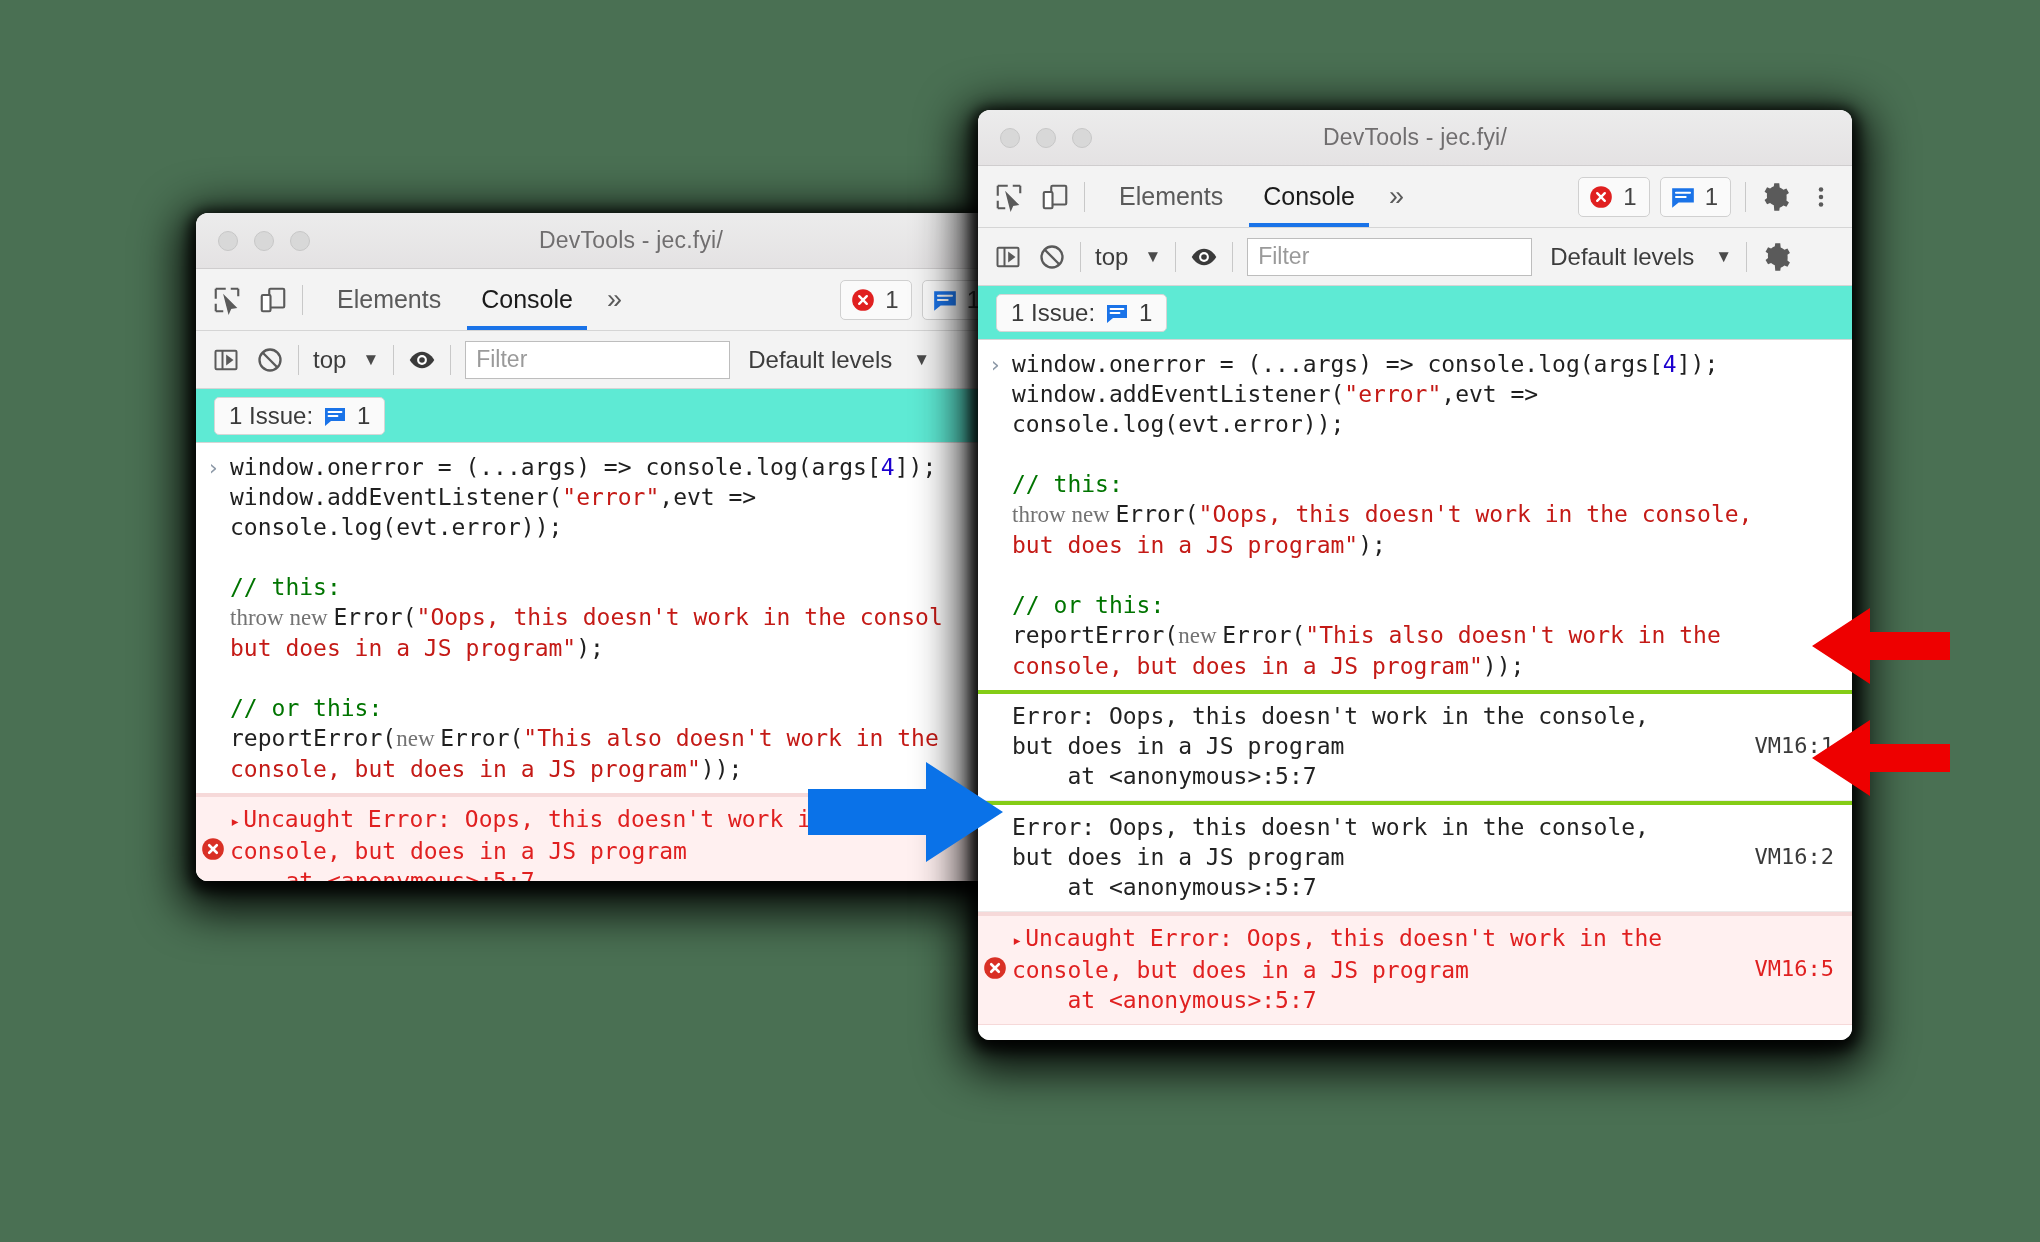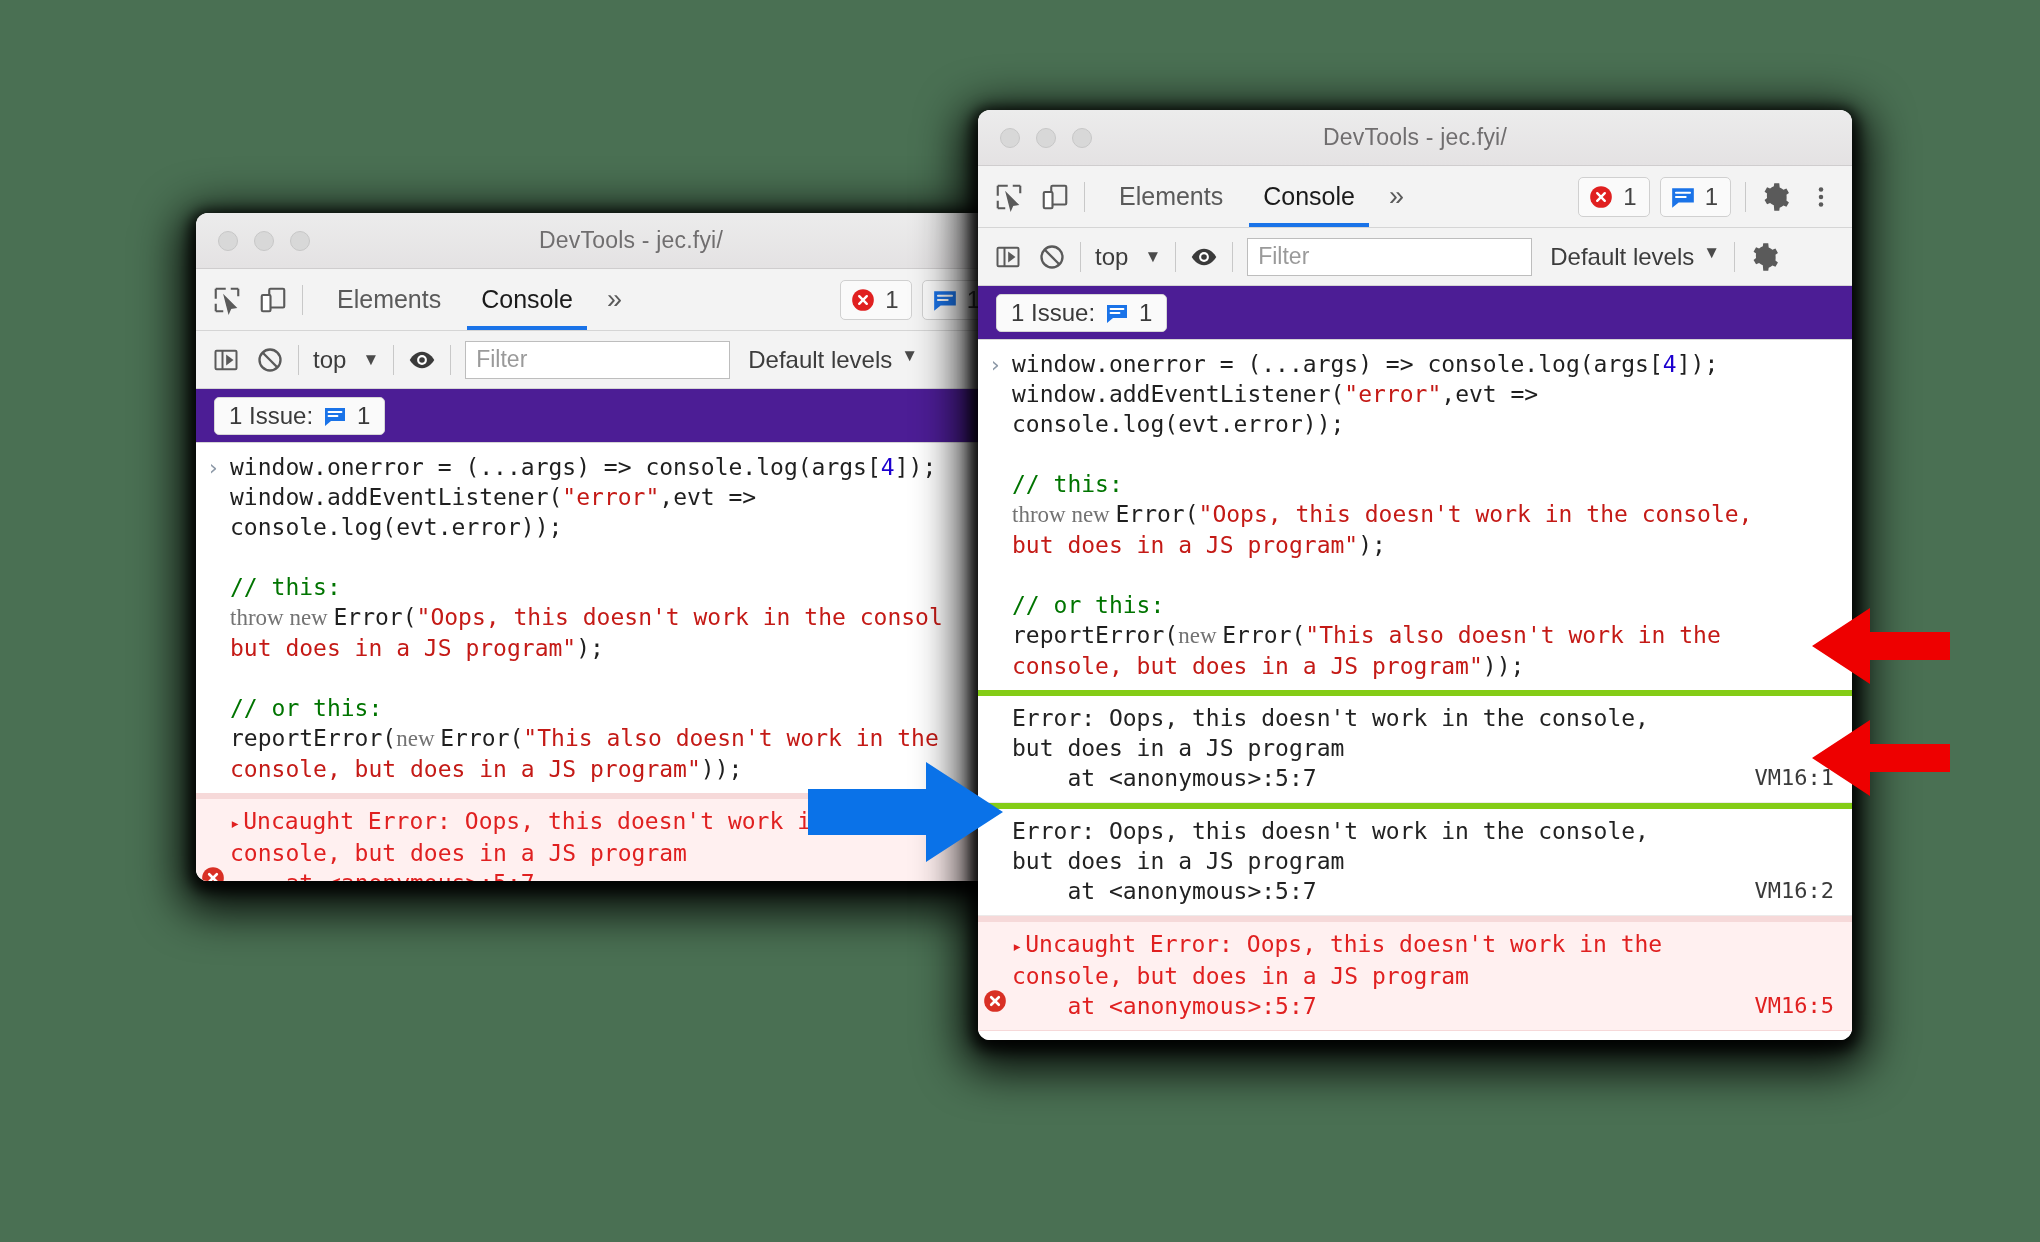--- a/index.html
+++ b/index.html
@@ -79,25 +79,25 @@
     font-size: 24px; color: #3c3c3c; display: flex; align-items: center; gap: 16px;
   }
   .caret { font-size: 17px; color: #4a4a4a; }
   .filter-input {
     flex: 0 0 auto;
     height: 38px; background: #fff; border: 1px solid #bdbdbd;
     font-size: 23px; color: #9a9a9a; padding: 0 10px;
     display: flex; align-items: center;
     font-family: "Liberation Sans", sans-serif;
   }
-  .levels { font-size: 24px; color: #3c3c3c; display: flex; gap: 9px; }
+  .levels { font-size: 24px; color: #3c3c3c; display: flex; align-items: center; gap: 21px; }
 
   
   .issuebar {
-    height: 54px; background: #4c1d95; border-bottom: 1px solid #d5d5d5;
+    height: 54px; background: #5eead4; border-bottom: 1px solid #d5d5d5;
     display: flex; align-items: center; padding-left: 18px;
   }
   .issue-chip {
     display: flex; align-items: center; gap: 10px;
     border: 1px solid #d6d6d6; border-radius: 5px; background: #fafafa;
     padding: 4px 14px; font-size: 24px; color: #3a3a3a;
   }
 
   
   .console {
@@ -111,22 +111,22 @@
   .code { white-space: pre-wrap; padding-right: 14px; }
   .blank { height: 30px; }
 
   .c-plain { color: #1f1f1f; }
   .c-str   { color: #c41a16; }
   .c-kw    { color: #737373; font-family: Liberation Serif, serif; }
   .c-num   { color: #1c00cf; }
   .c-com   { color: #007400; }
 
   .logrow {
-    display: flex; align-items: flex-end;
-    border-top: 6px solid #84cc16; border-bottom: 1px solid #eceaea;
+    display: flex; align-items: center;
+    border-top: 4px solid #84cc16; border-bottom: 1px solid #eceaea;
     padding: 7px 0 9px 0; position: relative;
   }
   .logrow.err { background: #fff0f0; border-top-color: #f6d9d9; border-bottom-color: #f6d9d9; }
   .logbody { flex: 1 1 auto; white-space: pre-wrap; padding-right: 6px; }
   .logbody.err-text { color: #e02020; }
   .srclink {
     flex: 0 0 auto; color: #3a3a3a; 
     font-size: 22px; padding-right: 18px; white-space: nowrap;
   }
   .srclink.err { color: #e02020; }

